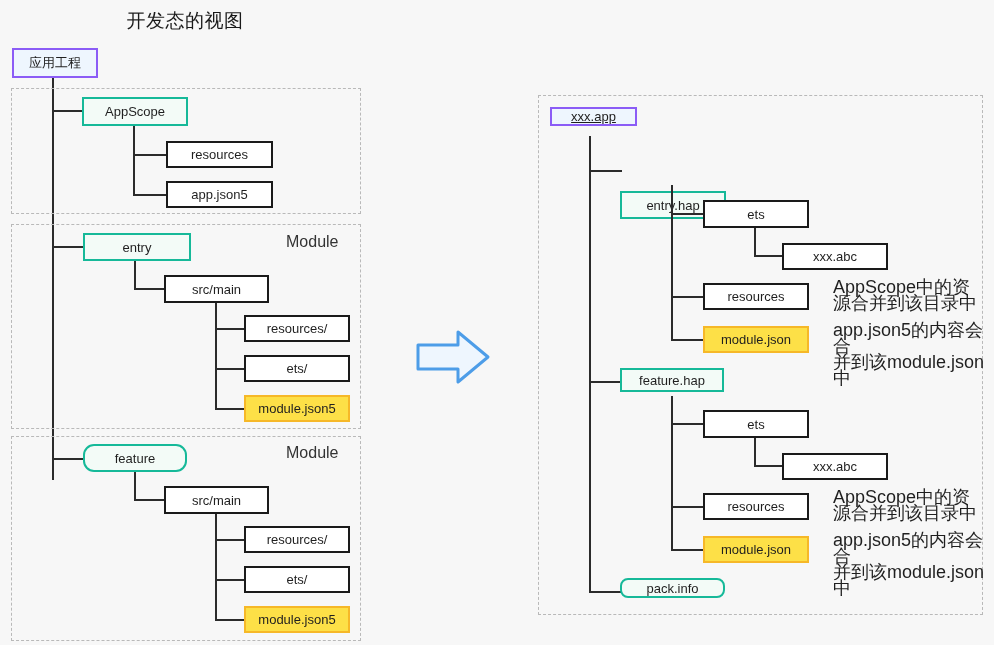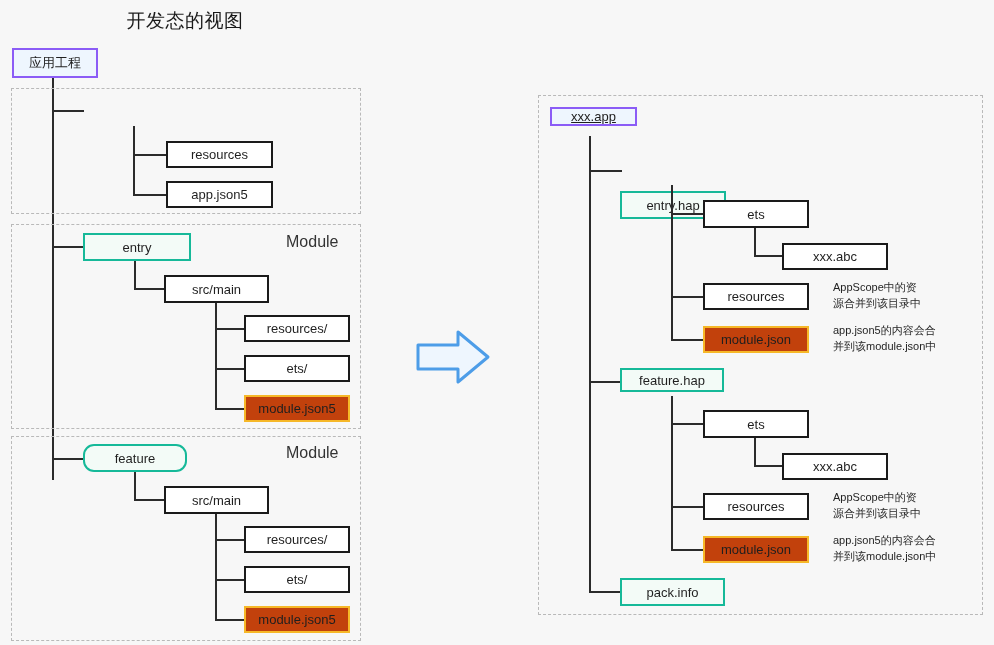--- a/index.html
+++ b/index.html
@@ -46,33 +46,33 @@
     align-items: center;
     justify-content: center;
     font-size: 13px;
     color: #1f1f1f;
     white-space: nowrap;
     background: #ffffff;
     border: 2px solid #1a1a1a;
   }
   .node.blue   { border: 2px solid #8b5cf6; background: #eef6fe; }
   .node.green  { border: 2px solid #16b999; background: #f3fbf7; }
-  .node.yellow { border: 2px solid #f6b828; background: #c2410c; }
+  .node.yellow { border: 2px solid #f6b828; background: #fde047; }
   .node.plain  { border: 2px solid #1a1a1a; background: #ffffff; }
 
   .connector {
     position: absolute;
     background: #2b2b2b;
   }
   .connector.v { width: 2px; }
   .connector.h { height: 2px; }
 
   .note {
     position: absolute;
-    font-size: 11px;
+    font-size: 18px;
     line-height: 16px;
     color: #1f1f1f;
     white-space: pre-line;
   }
 
   #arrow-convert {
     position: absolute;
     left: 414px;
     top: 328px;
     width: 78px;
@@ -86,20 +86,21 @@
 
   <div class="panel-title" id="title-left">开发态的视图</div>
 
   <div class="node blue" style="left:12px; top:48px; width:86px; height:30px;">应用工程</div>
 
   <div class="connector v" style="left:52px; top:78px; height:402px;"></div>
 
   <div class="dashed-group" style="left:11px; top:88px; width:350px; height:126px;"></div>
 
   <div class="connector h" style="left:52px; top:110px; width:32px;"></div>
+  <div class="node green" style="left:82px; top:97px; width:106px; height:29px;">AppScope</div>
 
   <div class="connector v" style="left:133px; top:126px; height:69px;"></div>
   <div class="connector h" style="left:133px; top:154px; width:34px;"></div>
   <div class="node plain" style="left:166px; top:141px; width:107px; height:27px;">resources</div>
 
   <div class="connector h" style="left:133px; top:194px; width:34px;"></div>
   <div class="node plain" style="left:166px; top:181px; width:107px; height:27px;">app.json5</div>
 
   <div class="dashed-group" style="left:11px; top:224px; width:350px; height:205px;"></div>
   <div class="group-label" style="left:286px; top:233px;">Module</div>
@@ -189,15 +190,15 @@
   <div class="node plain" style="left:703px; top:493px; width:106px; height:27px;">resources</div>
   <div class="note" style="left:833px; top:489px;">AppScope中的资
 源合并到该目录中</div>
 
   <div class="connector h" style="left:671px; top:549px; width:34px;"></div>
   <div class="node yellow" style="left:703px; top:536px; width:106px; height:27px;">module.json</div>
   <div class="note" style="left:833px; top:532px;">app.json5的内容会合
 并到该module.json中</div>
 
   <div class="connector h" style="left:589px; top:591px; width:33px;"></div>
-  <div class="node green" style="left:620px; top:578px; width:105px; height:28px;">pack.info</div>
+  <div class="node green" style="left:620px; top:578px; width:105px; height:20px;border-radius:8px;">pack.info</div>
 
 </div>
 
 </body></html>

